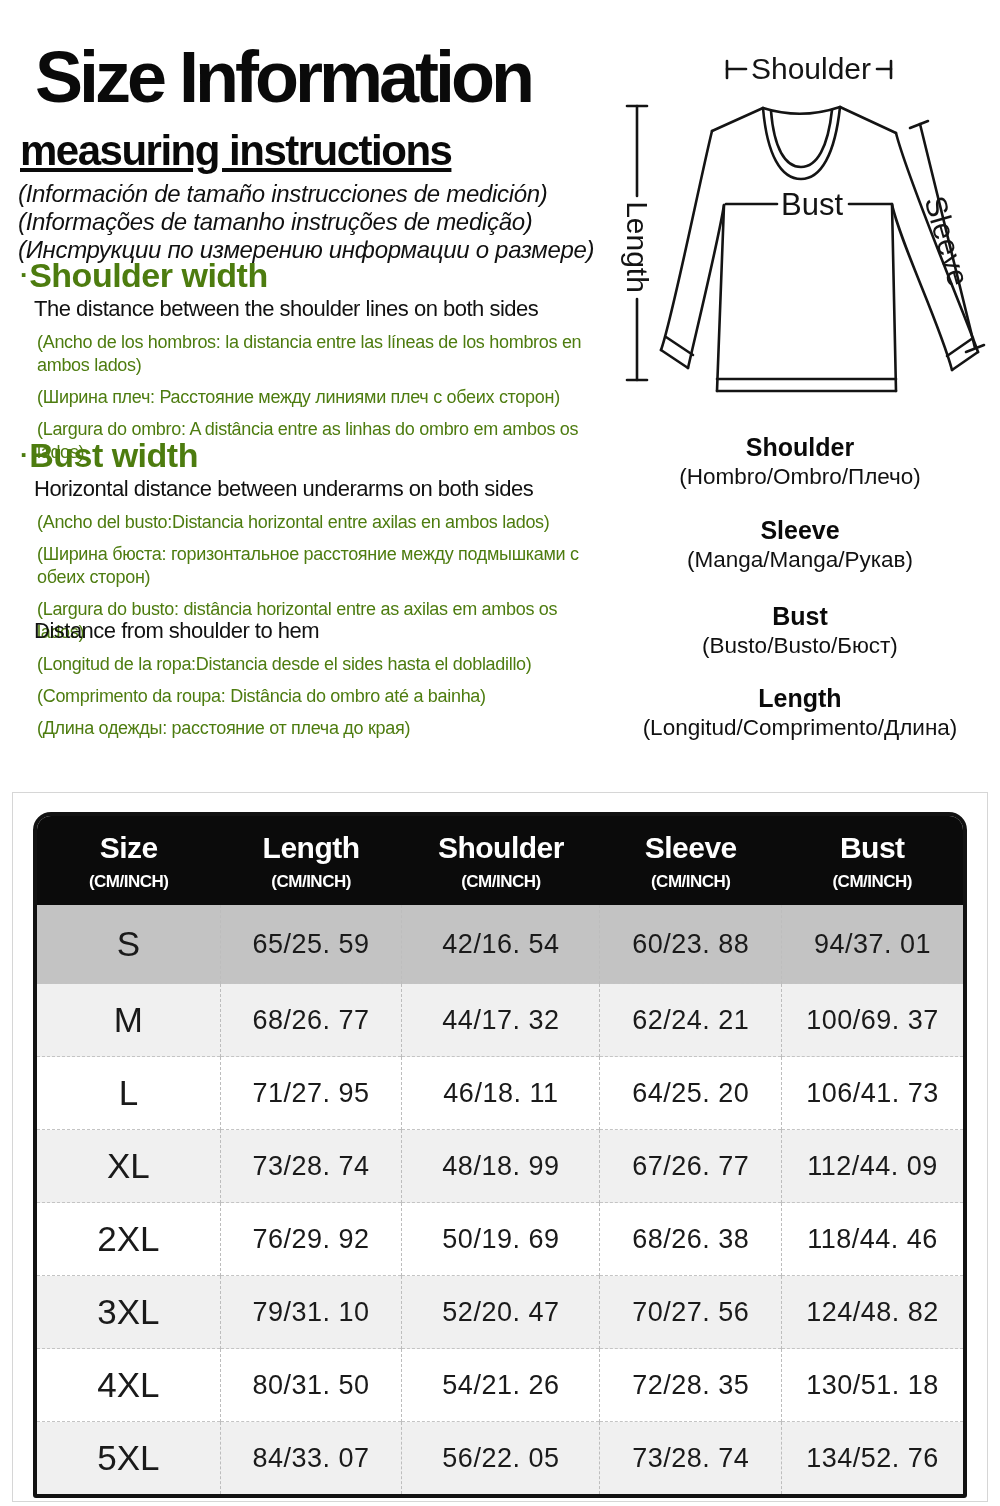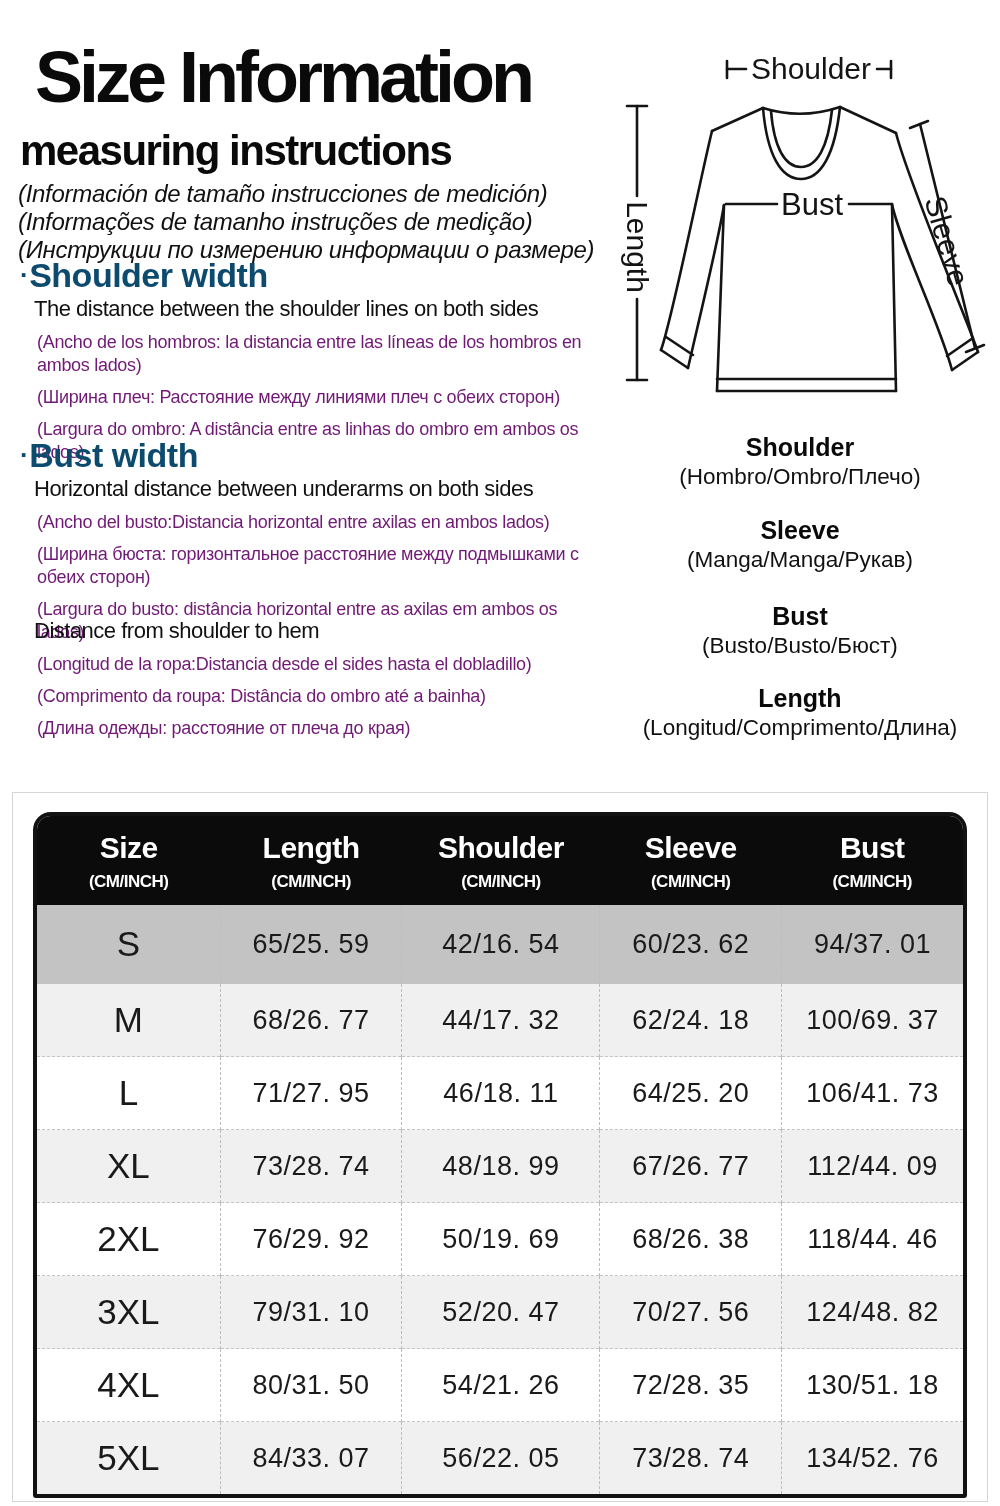--- a/index.html
+++ b/index.html
@@ -12,43 +12,43 @@
     overflow:hidden;
   }
   
   .title-block{position:absolute;left:18px;top:24px;width:580px;}
   .main-title{
     font-size:72px;font-weight:700;letter-spacing:-4px;
     line-height:1.0;margin:17px;white-space:nowrap;color:#0a0a0a;
   }
   .sub-title{
     font-size:42px;font-weight:700;letter-spacing:-1.5px;
-    line-height:1.0;margin:10px 0 0 2px;white-space:nowrap;color:#0a0a0a;
+    line-height:1.0;margin:10px 0 0 2px;white-space:nowrap;color:#0a0a0a;text-decoration:underline;
   }
   .title-trans{margin:8px 0 0 0;}
   .title-trans p{
     margin:0;font-size:24px;letter-spacing:-0.3px;
     line-height:28px;color:#111;font-style:italic;
   }
   .section{position:absolute;left:20px;width:568px;}
   .sec-1{top:256px;}
   .sec-2{top:436px;}
   .sec-3{top:616px;}
   .section h3{
     margin:0;font-size:34px;font-weight:700;letter-spacing:-0.5px;
-    line-height:38px;color:#0c4a6e;
+    line-height:38px;color:#4d7c0f;
   }
   .section h3 .bullet{font-size:26px;vertical-align:3px;margin-right:1px;}
   .section .desc{
     margin:2px 0 0 14px;font-size:22px;letter-spacing:-0.5px;
     line-height:26px;color:#111;
   }
   .section .trans{
     margin:9px 0 0 17px;font-size:18px;letter-spacing:-0.3px;
-    line-height:23px;color:#701a75;
+    line-height:23px;color:#4d7c0f;
   }
   
   .diagram{position:absolute;left:600px;top:28px;width:400px;height:412px;}
   .diagram svg{display:block;}
   .diagram text{
     font-family:"Liberation Sans","DejaVu Sans",sans-serif;
     fill:#141414;
   }
   .legend{position:absolute;left:600px;width:400px;text-align:center;}
   .lg-1{top:434px;} .lg-2{top:517px;} .lg-3{top:603px;} .lg-4{top:685px;}
@@ -217,28 +217,28 @@
               <div class="col-label">Bust</div>
               <div class="col-unit">(CM/INCH)</div>
             </th>
           </tr>
         </thead>
         <tbody>
           <tr class="row-dark">
             <td>S</td>
             <td>65/25. 59</td>
             <td>42/16. 54</td>
-            <td>60/23. 62</td>
+            <td>60/23. 88</td>
             <td>94/37. 01</td>
           </tr>
           <tr class="row-alt">
             <td>M</td>
             <td>68/26. 77</td>
             <td>44/17. 32</td>
-            <td>62/24. 18</td>
+            <td>62/24. 21</td>
             <td>100/69. 37</td>
           </tr>
           <tr class="row-white">
             <td>L</td>
             <td>71/27. 95</td>
             <td>46/18. 11</td>
             <td>64/25. 20</td>
             <td>106/41. 73</td>
           </tr>
           <tr class="row-alt">

